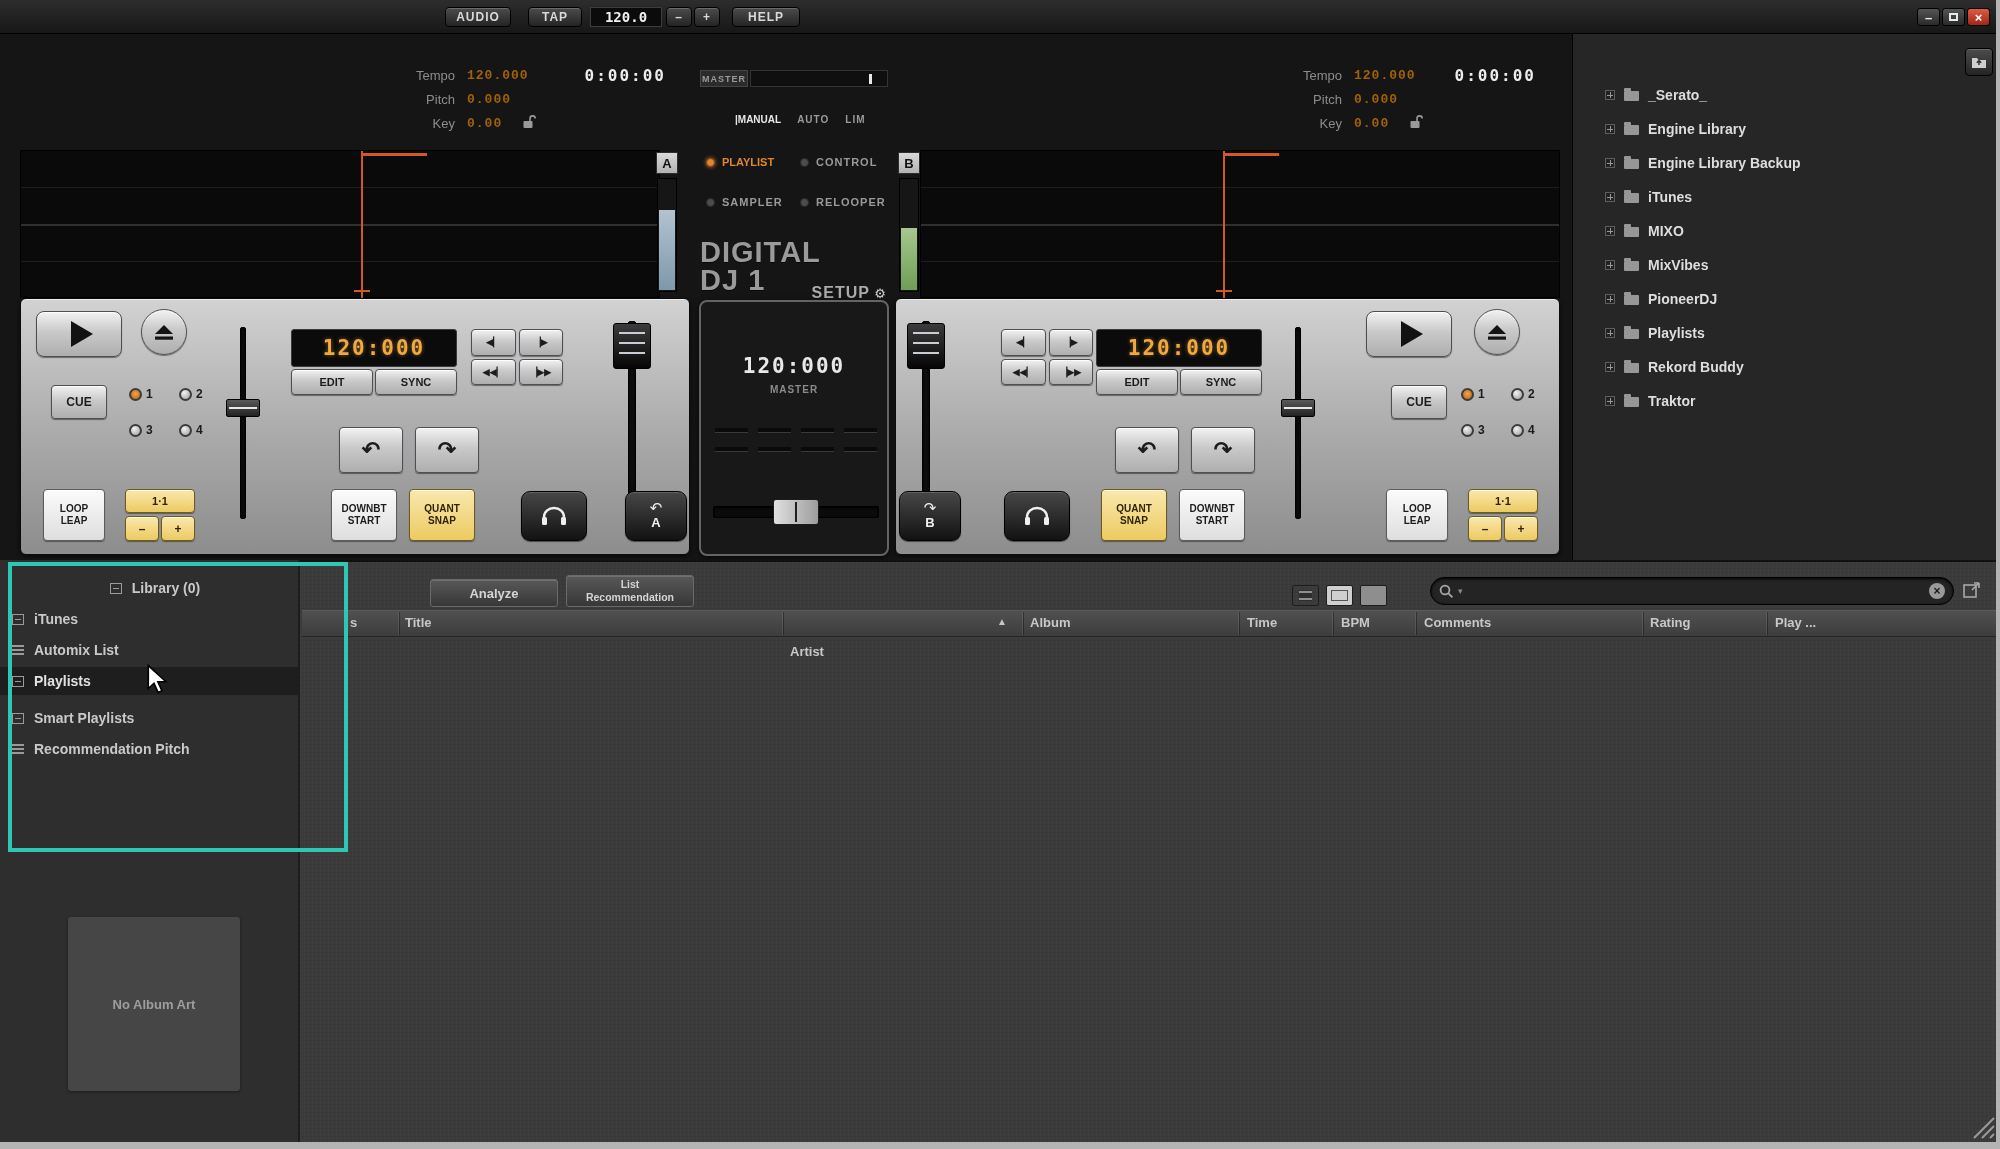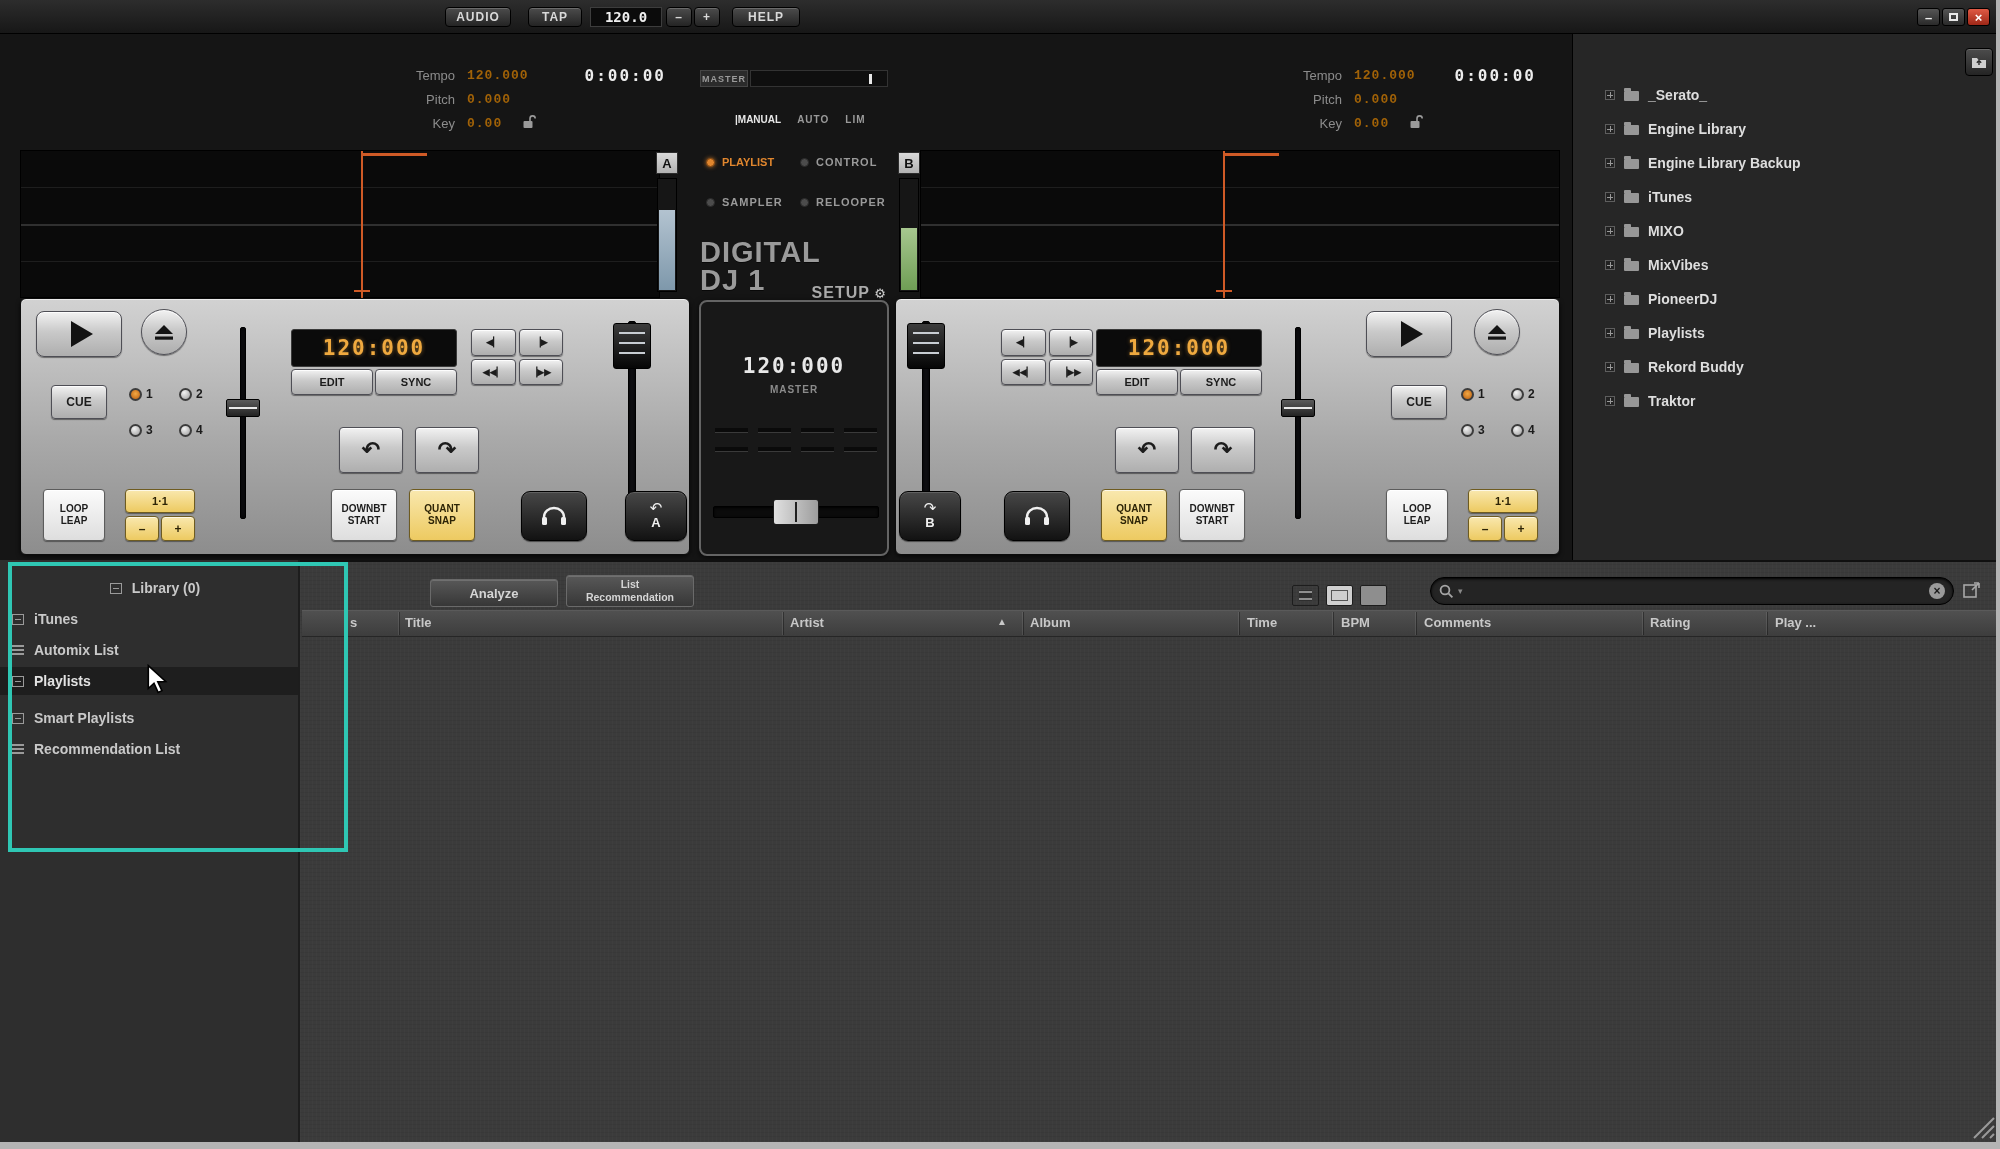--- a/index.html
+++ b/index.html
@@ -467,23 +467,24 @@
     <div class="lib-row selected" style="margin-top:3px;">
         <span class="ic-box"></span>
         <span>Playlists</span>
       </div>
     <div class="lib-row" style="margin-top:9px;">
         <span class="ic-box"></span>
         <span>Smart Playlists</span>
       </div>
     <div class="lib-row" style="margin-top:3px;">
         <span class="ic-list"></span>
-        <span>Recommendation List</span>
-      </div>
-  </div>
+        <span>Recommendation Pitch</span>
+      </div>
+  </div>
+  <div class="abs noart" style="left:68px;top:917px;width:172px;height:174px;">No Album Art</div>
 
   <div class="abs tool-btn" style="left:430px;top:579px;width:128px;height:28px;font-size:13px;">Analyze</div>
   <div class="abs tool-btn" style="left:566px;top:575px;width:128px;height:32px;flex-direction:column;font-size:10.5px;line-height:1.2;">
     <span>List</span>
     <span>Recommendation</span>
   </div>
   <div class="abs vb" style="left:1292px;top:585px;width:27px;height:21px;background:#2e2e2e repeating-linear-gradient(180deg, transparent 0 5px, #8f8f8f 5px 7px); background-clip:content-box; padding:4px 6px;"></div>
   <div class="abs vb" style="left:1326px;top:585px;width:27px;height:21px;background:#cfcfcf;box-shadow:inset 0 0 0 4px #cfcfcf, inset 0 0 0 5px #555;"></div>
   <div class="abs vb" style="left:1360px;top:585px;width:27px;height:21px;background:#8e8e8e;"></div>
   <div class="abs searchbox" style="left:1430px;top:577px;width:524px;height:28px;">
@@ -496,21 +497,21 @@
     <span class="clear-btn">×</span>
   </div>
   <svg class="abs" style="left:1962px;top:580px;" width="20" height="20" viewBox="0 0 20 20">
       <rect x="2" y="5" width="12" height="12" fill="none" stroke="#a8a8a8" stroke-width="1.6"></rect>
       <path d="M10 10 L17 3 M17 3 h-5 M17 3 v5" stroke="#a8a8a8" stroke-width="1.6" fill="none"></path>
     </svg>
 
   <div class="abs hdr" style="left:302px;top:610px;width:1698px;height:27px;"></div>
   <span class="abs hdr-lbl" style="left:350px;top:615px;">s</span>
   <span class="abs hdr-lbl" style="left:405px;top:615px;">Title</span>
-  <span class="abs hdr-lbl" style="left:790px;top:615px;">Artist</span>
+  <span class="abs hdr-lbl" style="left:790px;top:644px;">Artist</span>
   <span class="abs" style="left:997px;top:616px;font-size:10px;color:#c8c8c8;">▲</span>
   <span class="abs hdr-lbl" style="left:1030px;top:615px;">Album</span>
   <span class="abs hdr-lbl" style="left:1247px;top:615px;">Time</span>
   <span class="abs hdr-lbl" style="left:1341px;top:615px;">BPM</span>
   <span class="abs hdr-lbl" style="left:1424px;top:615px;">Comments</span>
   <span class="abs hdr-lbl" style="left:1650px;top:615px;">Rating</span>
   <span class="abs hdr-lbl" style="left:1775px;top:615px;">Play ...</span>
   <span class="hdr-sep" style="left:398px;top:612px;"></span>
     <span class="hdr-sep" style="left:782px;top:612px;"></span>
   <span class="hdr-sep" style="left:1022px;top:612px;"></span>

